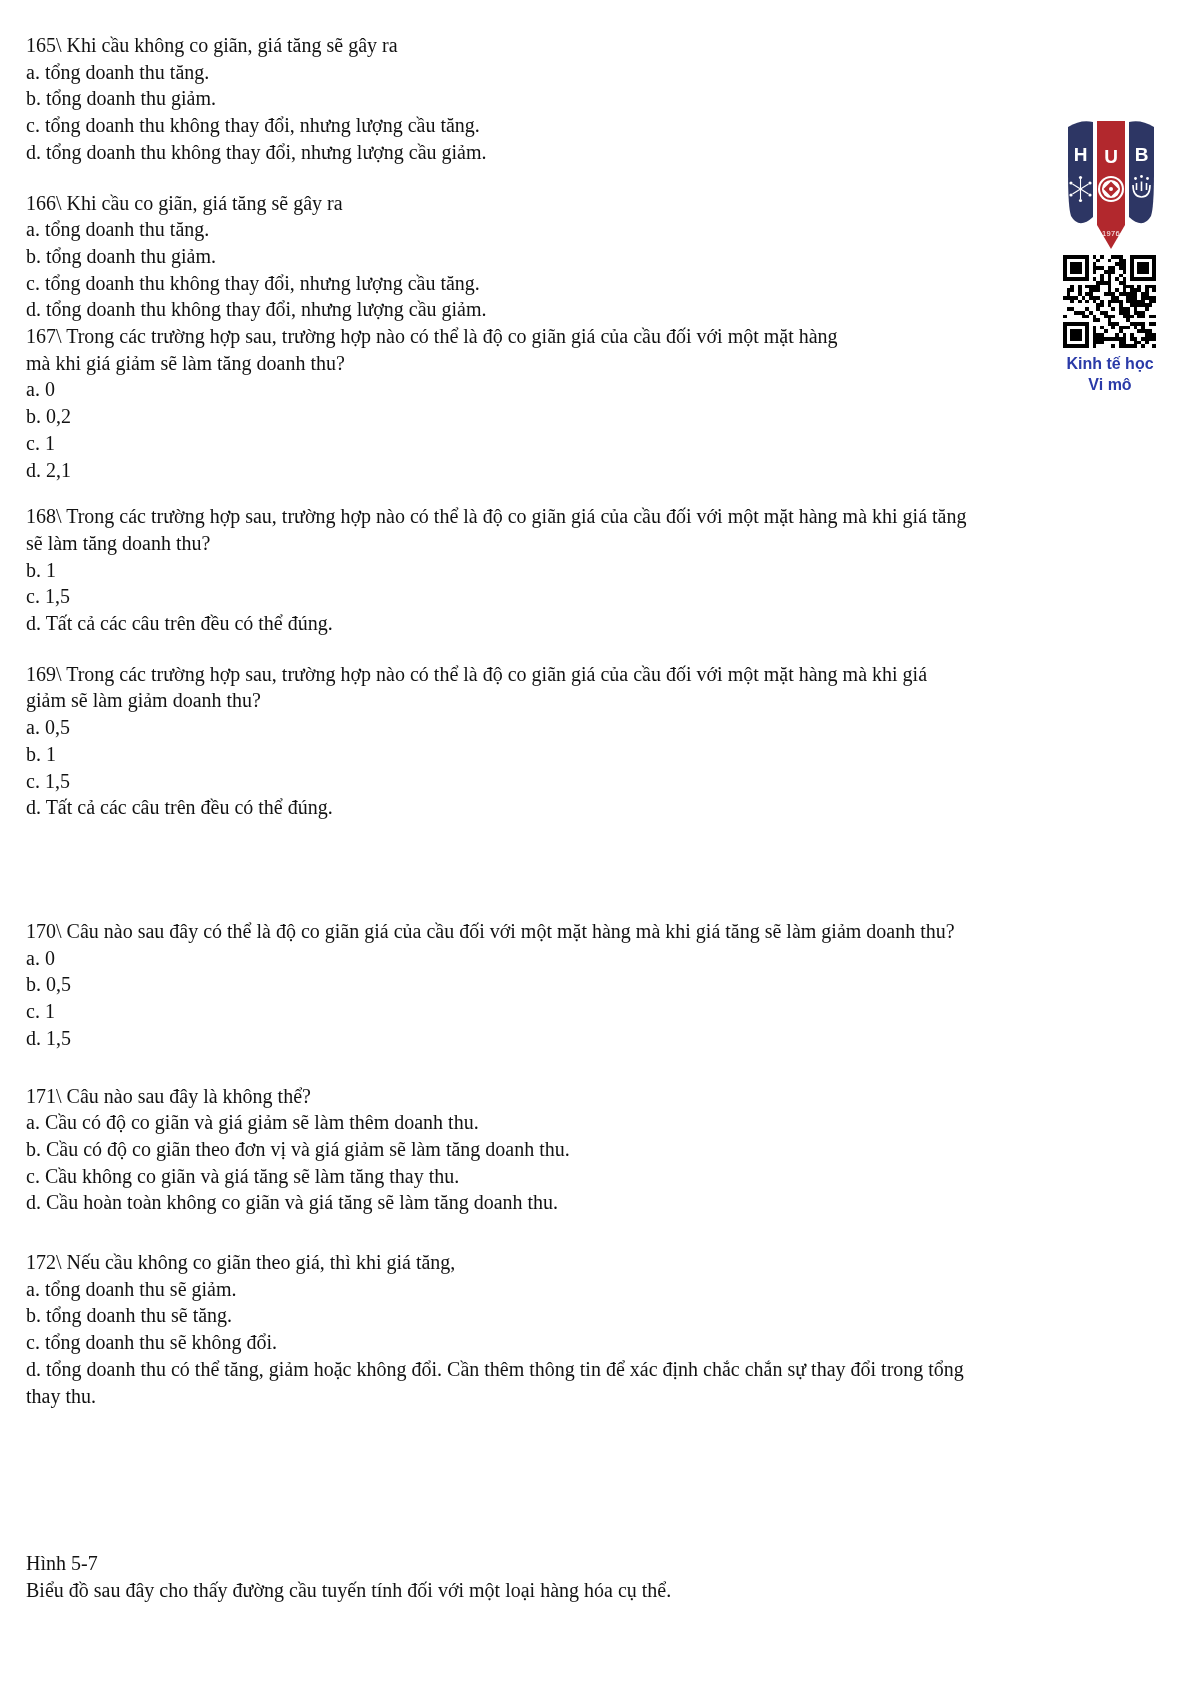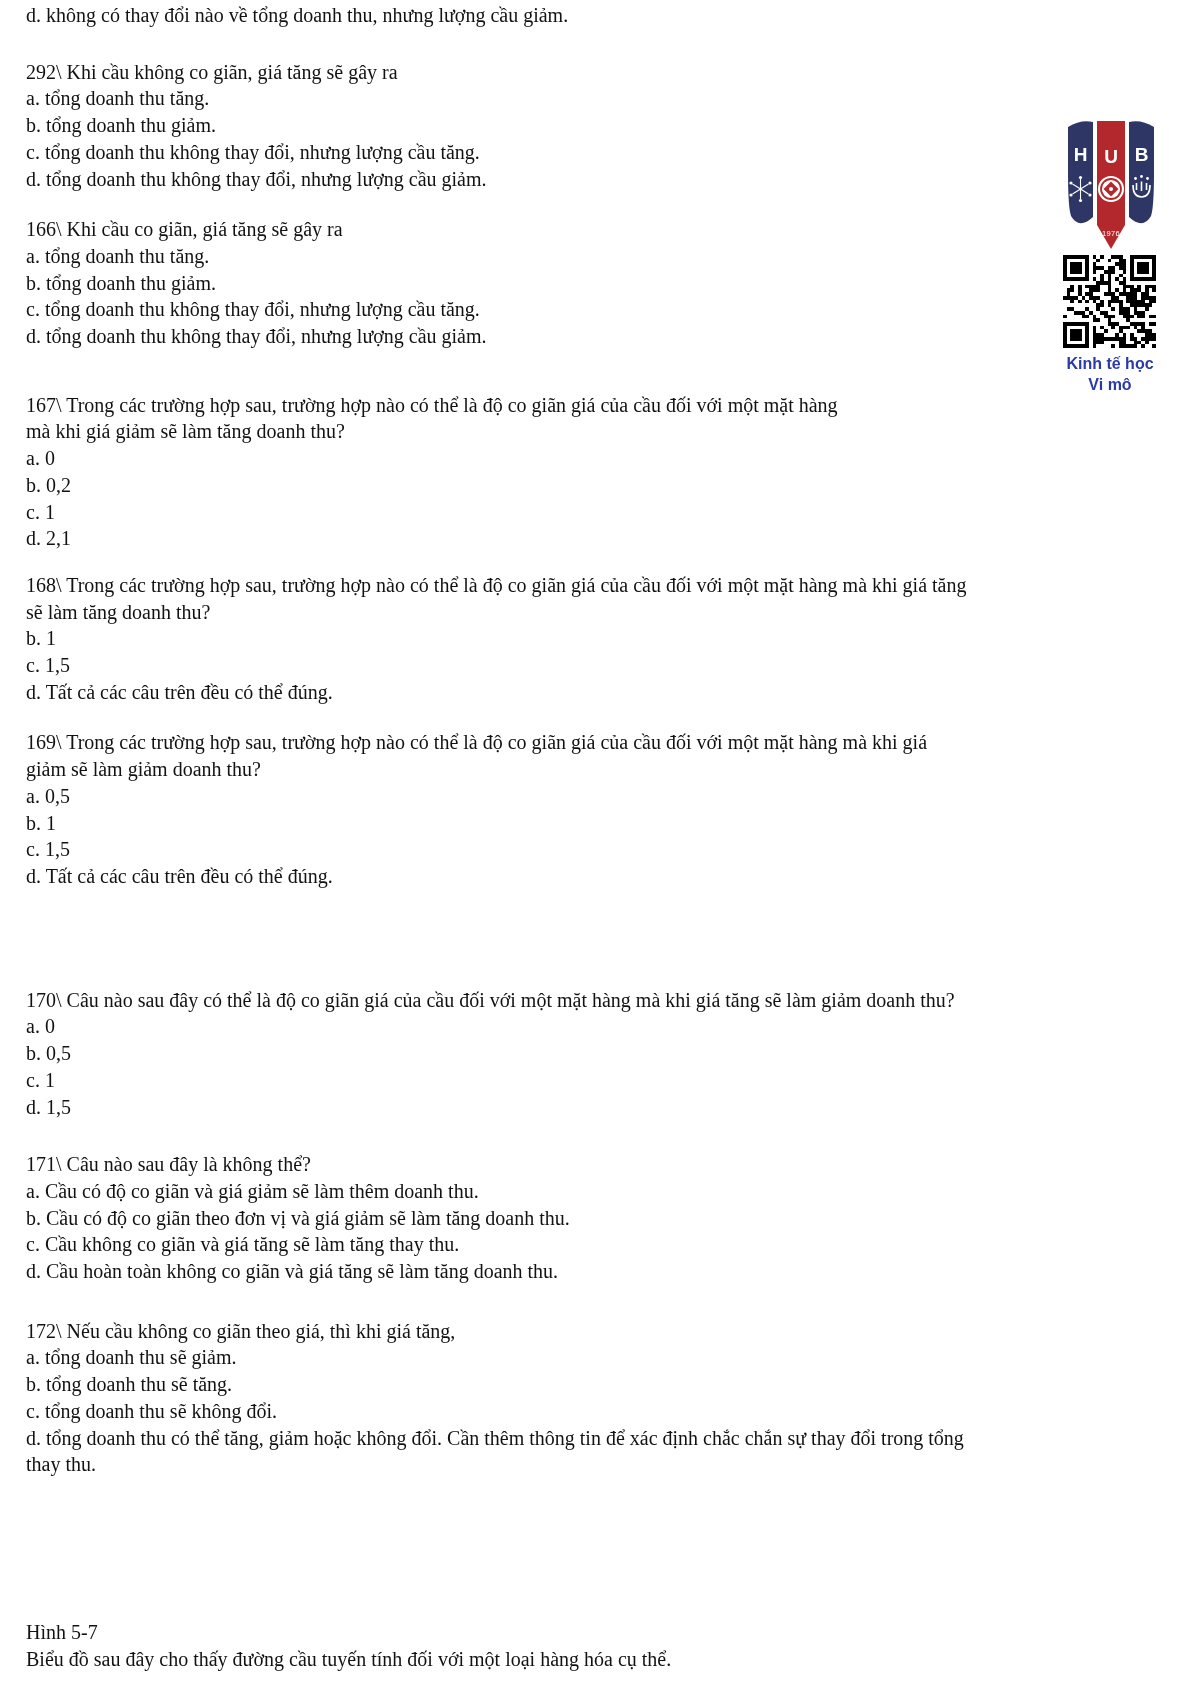--- a/index.html
+++ b/index.html
@@ -10,21 +10,21 @@
     -webkit-font-smoothing:antialiased;
   }
   .page{position:relative;width:1190px;height:1684px;background:#fff;}
   .doc{position:absolute;left:26px;top:2px;width:1154px;}
   .line{
     font-size:20px;line-height:26.7px;white-space:nowrap;
   }
   section{margin:0;padding:0;}
   .g165{margin-top:30px}
   .g166{margin-top:24px}
-  .g167{margin-top:42px}
+  .g167{}
   .g168{margin-top:20px}
   .g169{margin-top:24px}
   .g170{margin-top:97px}
   .g171{margin-top:31px}
   .g172{margin-top:33px}
   .gfig{margin-top:141px}
 
   
   .logo-wrap{position:absolute;left:1065px;top:117px;width:92px;height:134px;}
   .navy{fill:var(--navy,#2d3664);}
@@ -45,24 +45,23 @@
     fill:#ffffff;font-size:7.5px;letter-spacing:.3px;
   }
 </style>
 </head>
 <body>
 
 <div class="page">
 
   <div class="doc">
 
-    <div class="line">d. không có thay đổi nào về tổng doanh thu, nhưng lượng cầu giảm.</div>
 
     <section class="g165">
-        <div class="line">292\ Khi cầu không co giãn, giá tăng sẽ gây ra</div>
+        <div class="line">165\ Khi cầu không co giãn, giá tăng sẽ gây ra</div>
         <div class="line">a. tổng doanh thu tăng.</div>
         <div class="line">b. tổng doanh thu giảm.</div>
         <div class="line">c. tổng doanh thu không thay đổi, nhưng lượng cầu tăng.</div>
         <div class="line">d. tổng doanh thu không thay đổi, nhưng lượng cầu giảm.</div>
       </section>
     <section class="g166">
         <div class="line">166\ Khi cầu co giãn, giá tăng sẽ gây ra</div>
         <div class="line">a. tổng doanh thu tăng.</div>
         <div class="line">b. tổng doanh thu giảm.</div>
         <div class="line">c. tổng doanh thu không thay đổi, nhưng lượng cầu tăng.</div>

